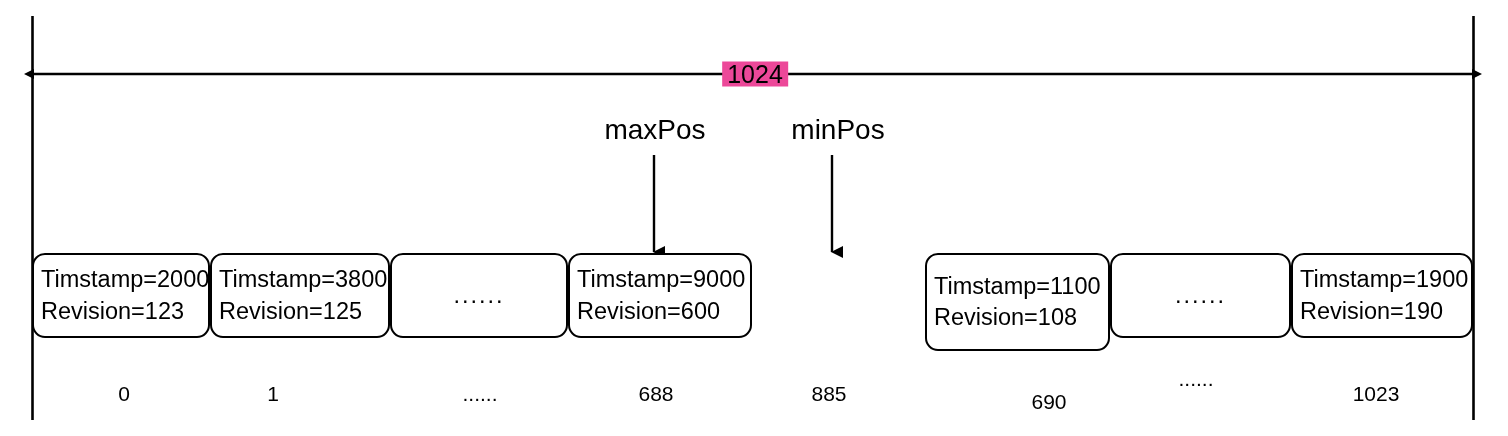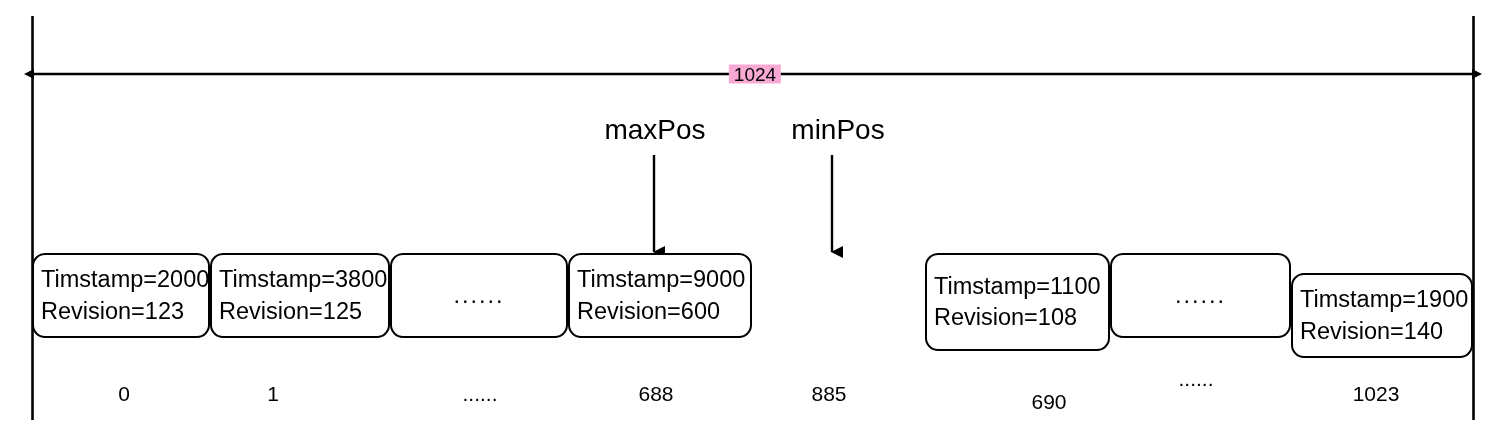--- a/index.html
+++ b/index.html
@@ -25,22 +25,22 @@
     pointer-events: none;
   }
   .txt {
     position: absolute;
     white-space: pre;
     color: #000;
     line-height: 1;
   }
   
   .dim-label {
-    font-size: 19px;
-    background: #f9a8d4;
+    font-size: 25px;
+    background: #ec4899;
     padding: 0 5px;
     transform: translate(-50%, -50%);
   }
   .ptr-label {
     font-size: 28px;
     transform: translate(-50%, -50%);
   }
   .idx-label {
     font-size: 21px;
     transform: translate(-50%, -50%);
@@ -125,23 +125,23 @@
 
   <div class="cell" style="left:925px; top:253px; width:185px; height:98px;">
     <span>Timstamp=1100</span>
     <span>Revision=108</span>
   </div>
 
   <div class="cell ellipsis" style="left:1110px; top:253px; width:181px; height:85px;">
     <span>......</span>
   </div>
 
-  <div class="cell" style="left:1291px; top:253px; width:182px; height:85px;margin-top:20px;">
+  <div class="cell" style="left:1291px; top:253px; width:182px; height:85px;">
     <span>Timstamp=1900</span>
-    <span>Revision=140</span>
+    <span>Revision=190</span>
   </div>
 
   <div class="txt idx-label" style="left:124px;  top:393px;">0</div>
   <div class="txt idx-label" style="left:273px;  top:393px;">1</div>
   <div class="txt idx-label" style="left:480px;  top:393px;">......</div>
   <div class="txt idx-label" style="left:656px;  top:393px;">688</div>
   <div class="txt idx-label" style="left:829px;  top:393px;">885</div>
   <div class="txt idx-label" style="left:1017px; top:401px;margin-left:32px;">690</div>
   <div class="txt idx-label" style="left:1196px; top:378px;">......</div>
   <div class="txt idx-label" style="left:1376px; top:393px;">1023</div>

